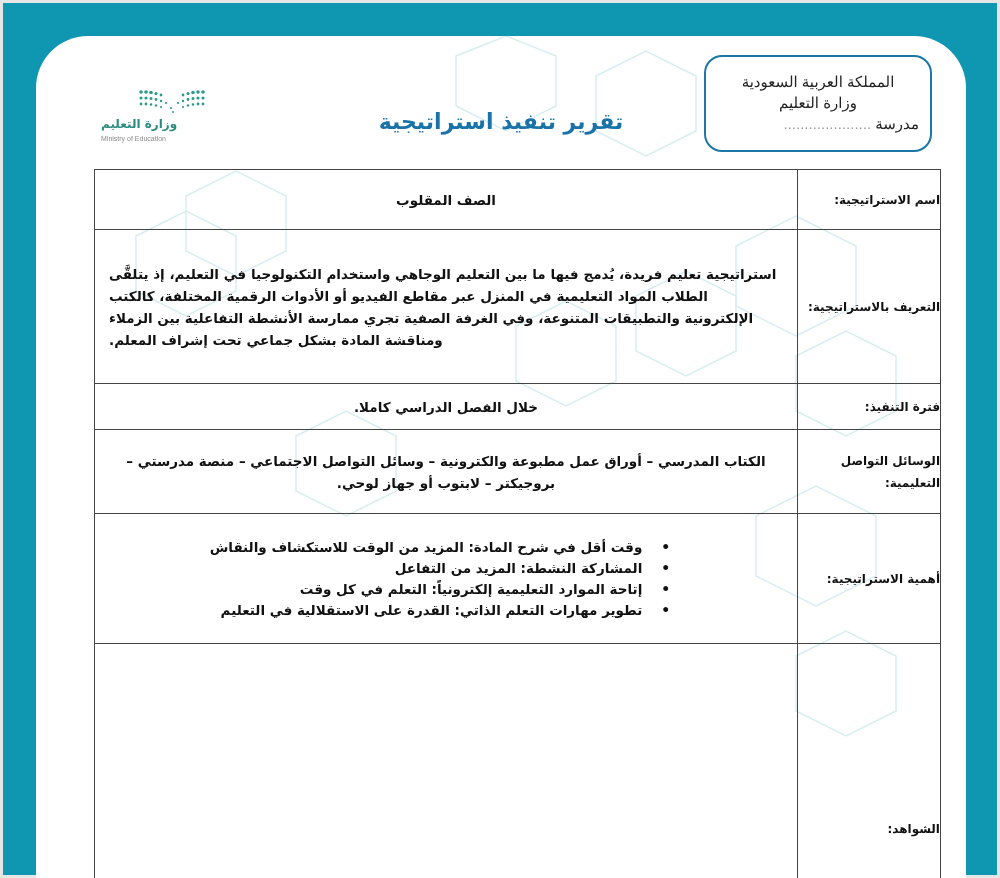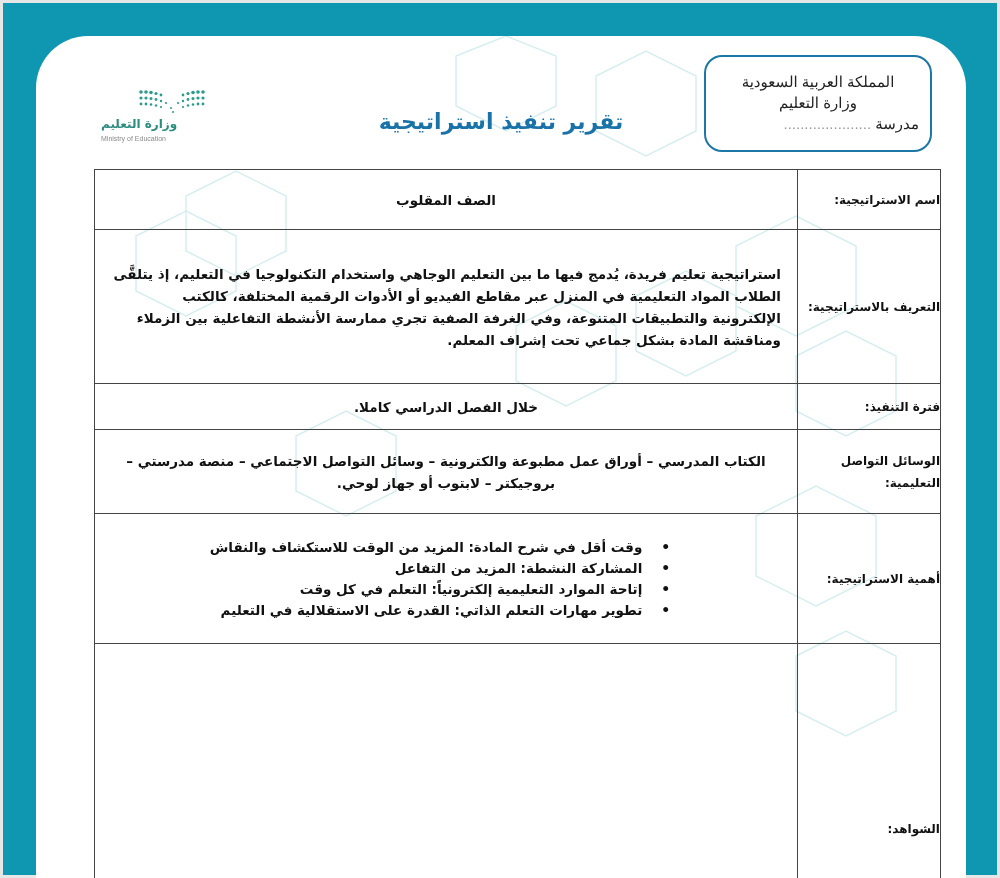--- a/index.html
+++ b/index.html
@@ -40,21 +40,21 @@
     font-size: 12px; color: #2c8c7e; font-weight: bold; }
   .logo .en { position: absolute; left: 0px; top: 47px; font-size: 7px; color: #8a8a8a; font-family: "Liberation Sans", sans-serif; }
   table.main {
     position: absolute; left: 58px; top: 133px;
     width: 847px; border-collapse: collapse; direction: rtl;
     font-family: "DejaVu Sans", sans-serif; font-weight: bold; color: #111;
   }
   table.main td { border: 1.5px solid #444; padding: 0; vertical-align: middle; background: transparent; }
   td.lbl { width: 142px; font-size: 12px; line-height: 22px; }
   td.val { text-align: center; font-size: 13.5px; line-height: 22px; padding: 0 10px; }
-  td.val.just { text-align: right; padding: 0 16px 0 14px; }
+  td.val.just { text-align: left; padding: 0 16px 0 14px; }
   tr.r1 { height: 60px; }
   tr.r2 { height: 154px; }
   tr.r3 { height: 46px; }
   tr.r4 { height: 84px; }
   tr.r5 { height: 130px; }
   tr.r6 { height: 240px; }
   ul.bul { margin: 12px; padding: 0 40px 0 0; list-style: none; text-align: right; display: inline-block; }
   ul.bul li { position: relative; font-size: 13.5px; line-height: 21px; }
   ul.bul li::before { content: "•"; position: absolute; right: -28px; top: 0; font-size: 14px; }
   .val-wrap { display: flex; justify-content: center; }

